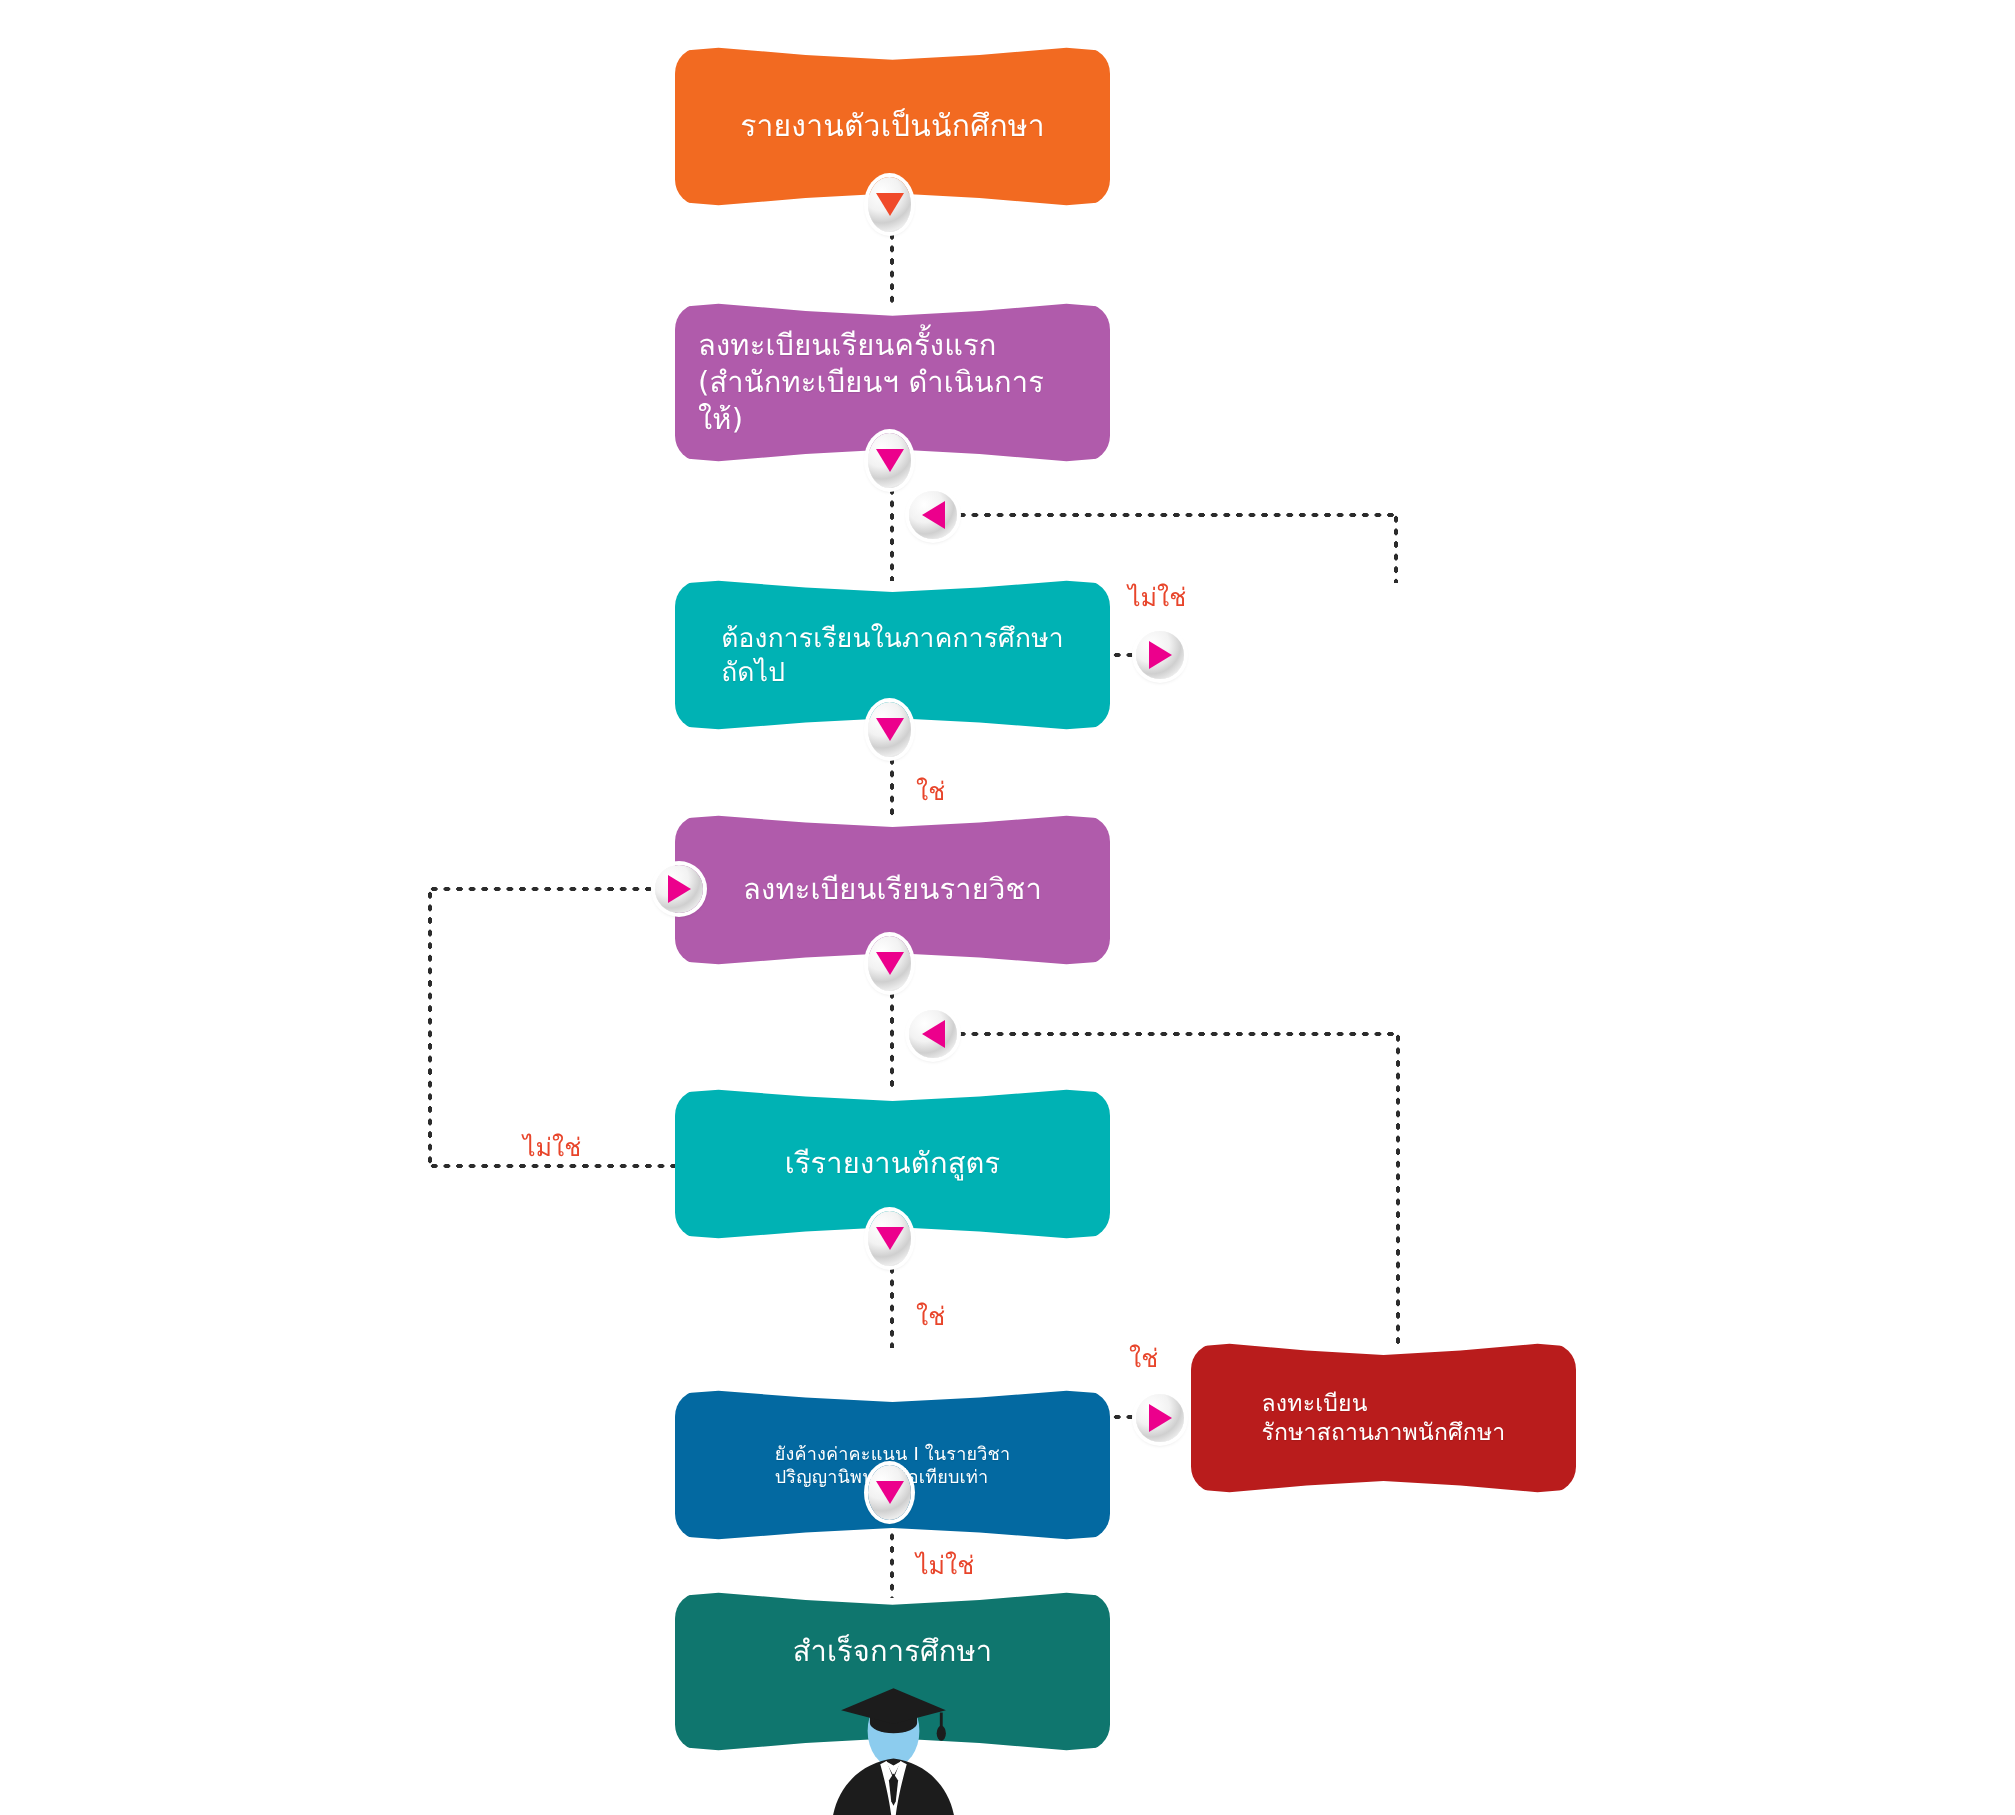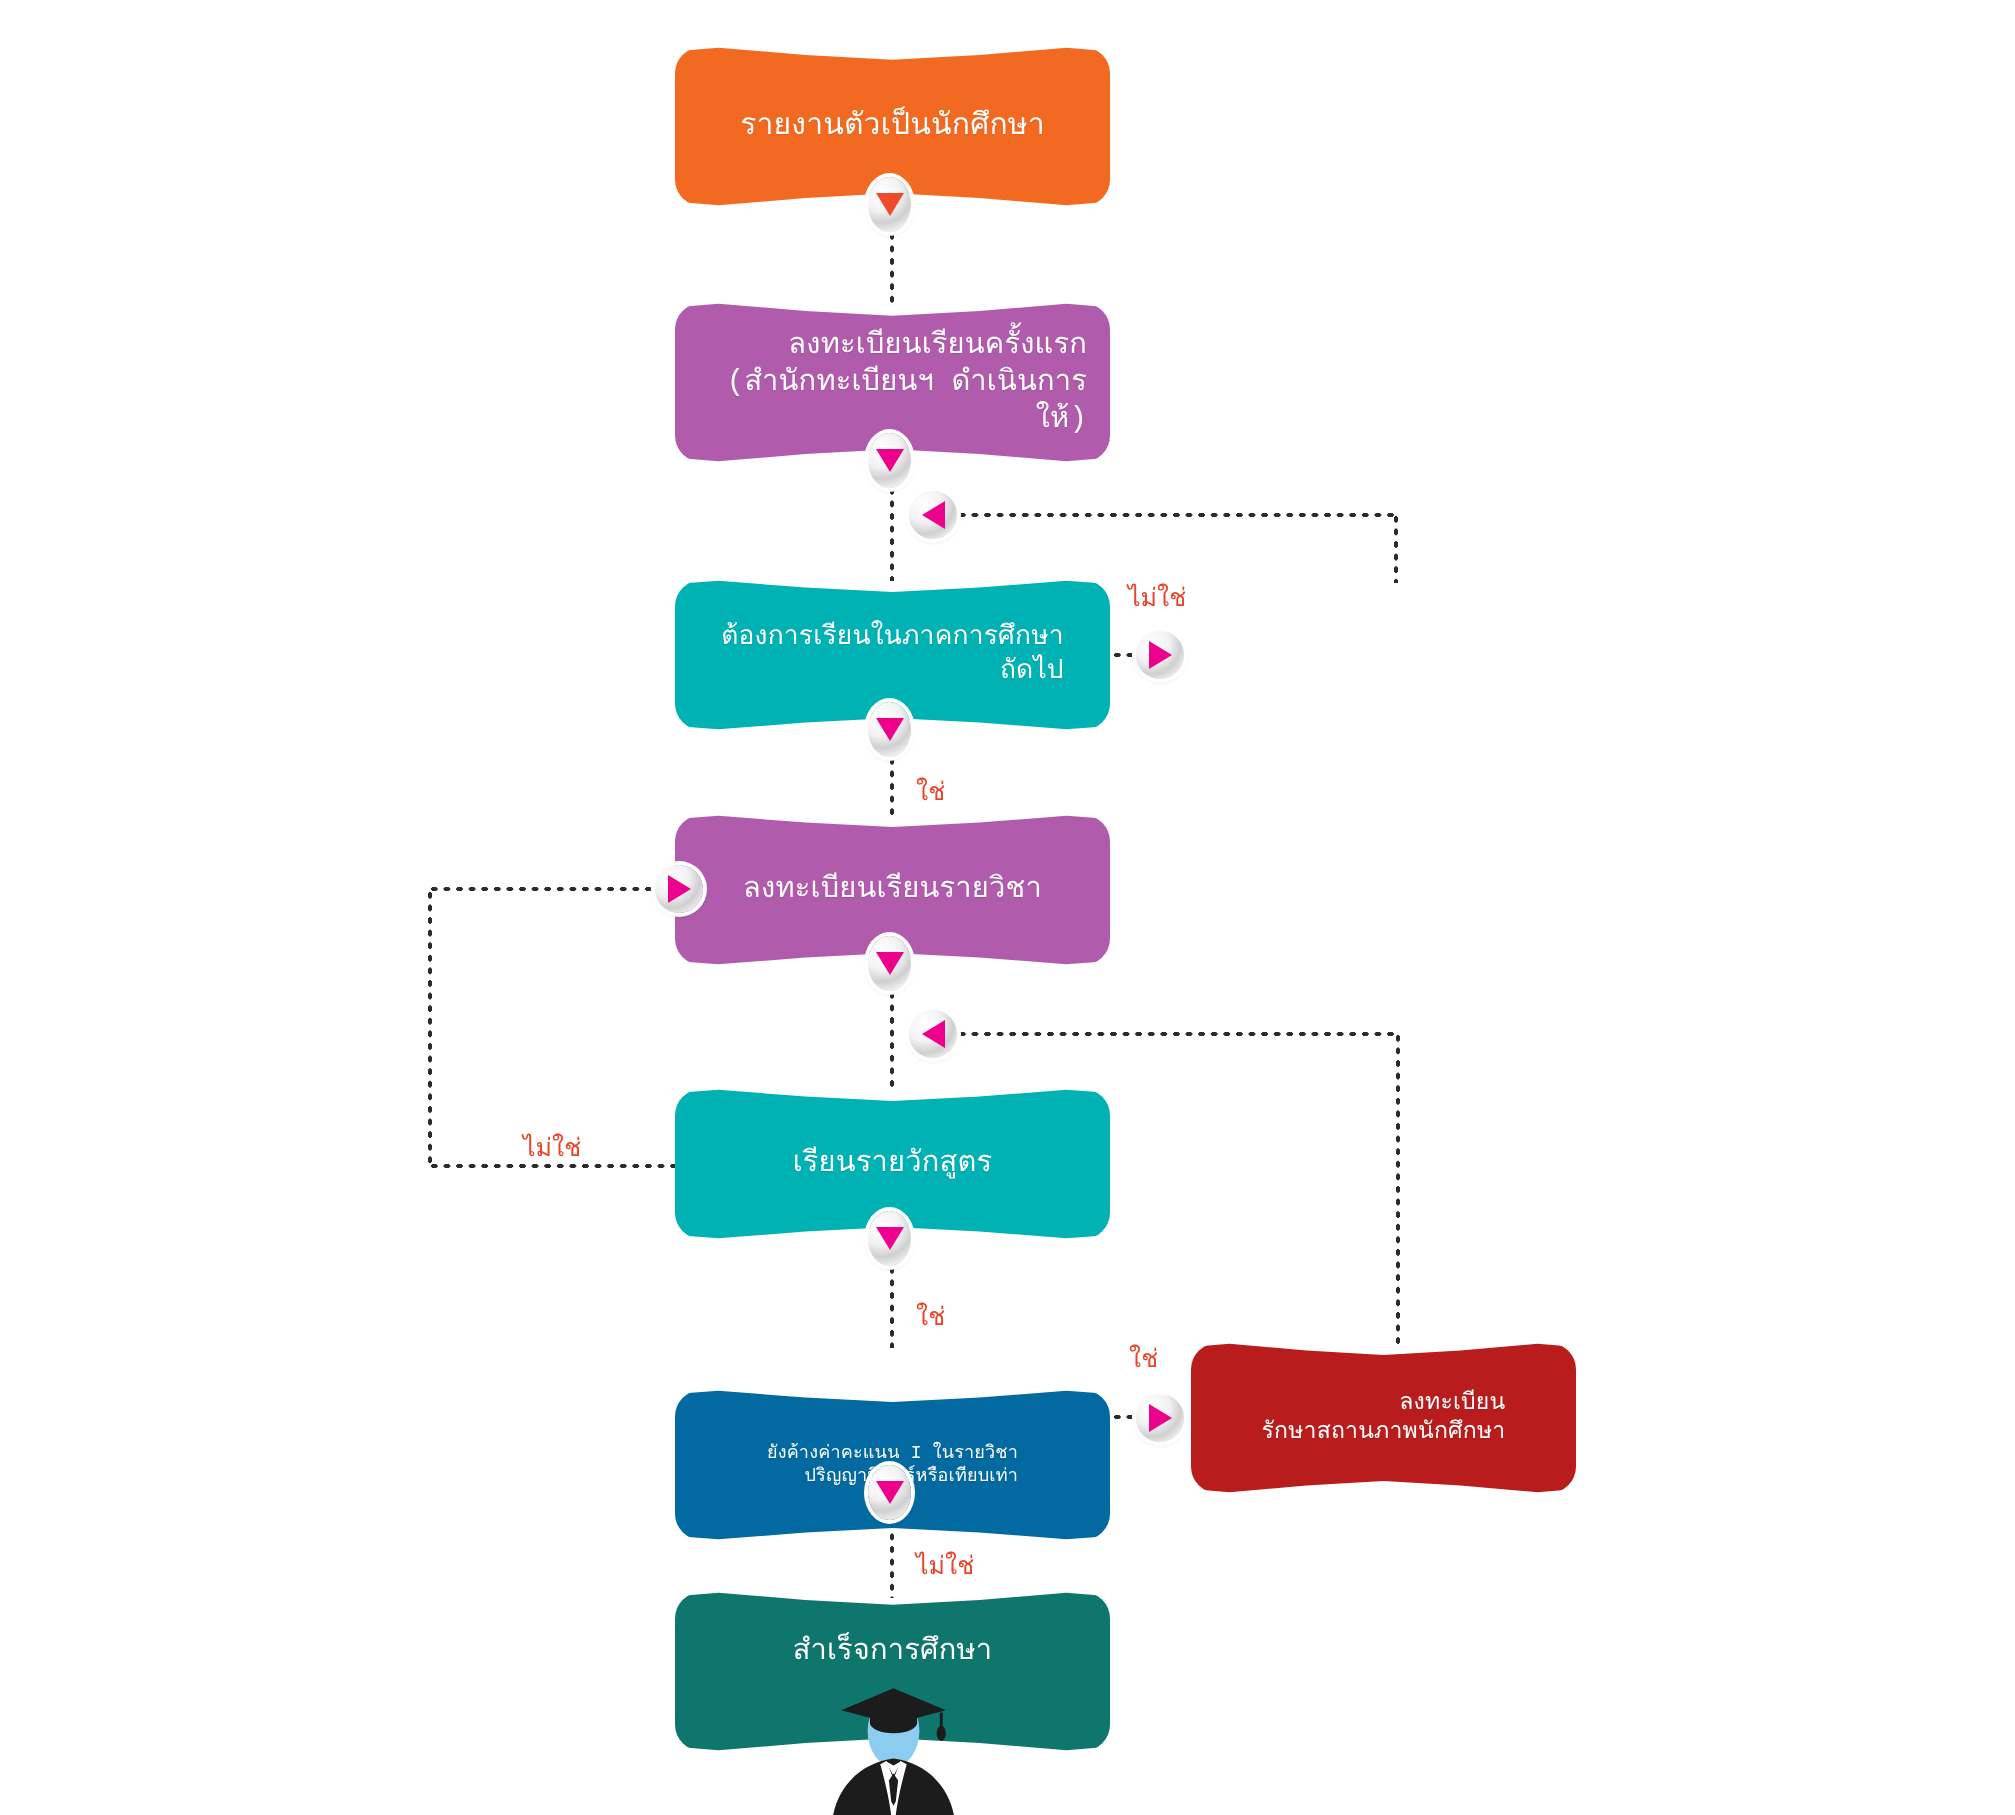--- a/index.html
+++ b/index.html
@@ -13,40 +13,39 @@
     overflow:hidden;
   }
 
   
   .node{
     position:absolute;
     box-sizing:border-box;
     display:flex;
     align-items:center;
     justify-content:center;
-    text-align:right;
+    text-align:left;
     color:#ffffff;
     line-height:1.28;
     padding:0 23px;
     -webkit-clip-path:polygon(
         0% 6%,  3% 2%, 10% 0.5%,
         30% 5%, 50% 8%, 70% 5%, 90% 0.5%,
         97% 2%, 100% 6%,
         100% 94%, 97% 98%, 90% 99.5%,
         70% 95%, 50% 92%, 30% 95%, 10% 99.5%,
         3% 98%, 0% 94%);
     clip-path:polygon(
         0% 6%,  3% 2%, 10% 0.5%,
         30% 5%, 50% 8%, 70% 5%, 90% 0.5%,
         97% 2%, 100% 6%,
         100% 94%, 97% 98%, 90% 99.5%,
         70% 95%, 50% 92%, 30% 95%, 10% 99.5%,
         3% 98%, 0% 94%);
     border-radius:26.4px;
-    font-family:Liberation Mono, monospace;
   }
   .node .txt{
     position:relative;
     z-index:2;
     font-weight:400;
     letter-spacing:0.2px;
     text-shadow:0 0.6px 1.1px rgba(0,0,0,.10);
   }
 
   
@@ -151,21 +150,21 @@
   <div class="node" style="left:675px;top:580px;width:435px;height:150px;background:#00B2B4;font-size:26.4px;">
     <span class="txt">ต้องการเรียนในภาคการศึกษา<br>ถัดไป</span>
   </div>
 
 
   <div class="node" style="left:675px;top:815px;width:435px;height:150px;background:#B05BAB;font-size:29px;">
     <span class="txt">ลงทะเบียนเรียนรายวิชา</span>
   </div>
 
   <div class="node" style="left:675px;top:1089px;width:435px;height:150px;background:#00B2B4;font-size:29px;">
-    <span class="txt">เรียนรายวักสูตร</span>
+    <span class="txt">เรีรายงานตักสูตร</span>
   </div>
 
   <div class="node" style="left:675px;top:1390px;width:435px;height:150px;background:#0369a1;font-size:18px;">
     <span class="txt">ยังค้างค่าคะแนน I ในรายวิชา<br>ปริญญานิพนธ์หรือเทียบเท่า</span>
   </div>
 
   <div class="node" style="left:1191px;top:1343px;width:385px;height:150px;background:#b91c1c;font-size:23px;">
     <span class="txt">ลงทะเบียน<br>รักษาสถานภาพนักศึกษา</span>
   </div>
 

